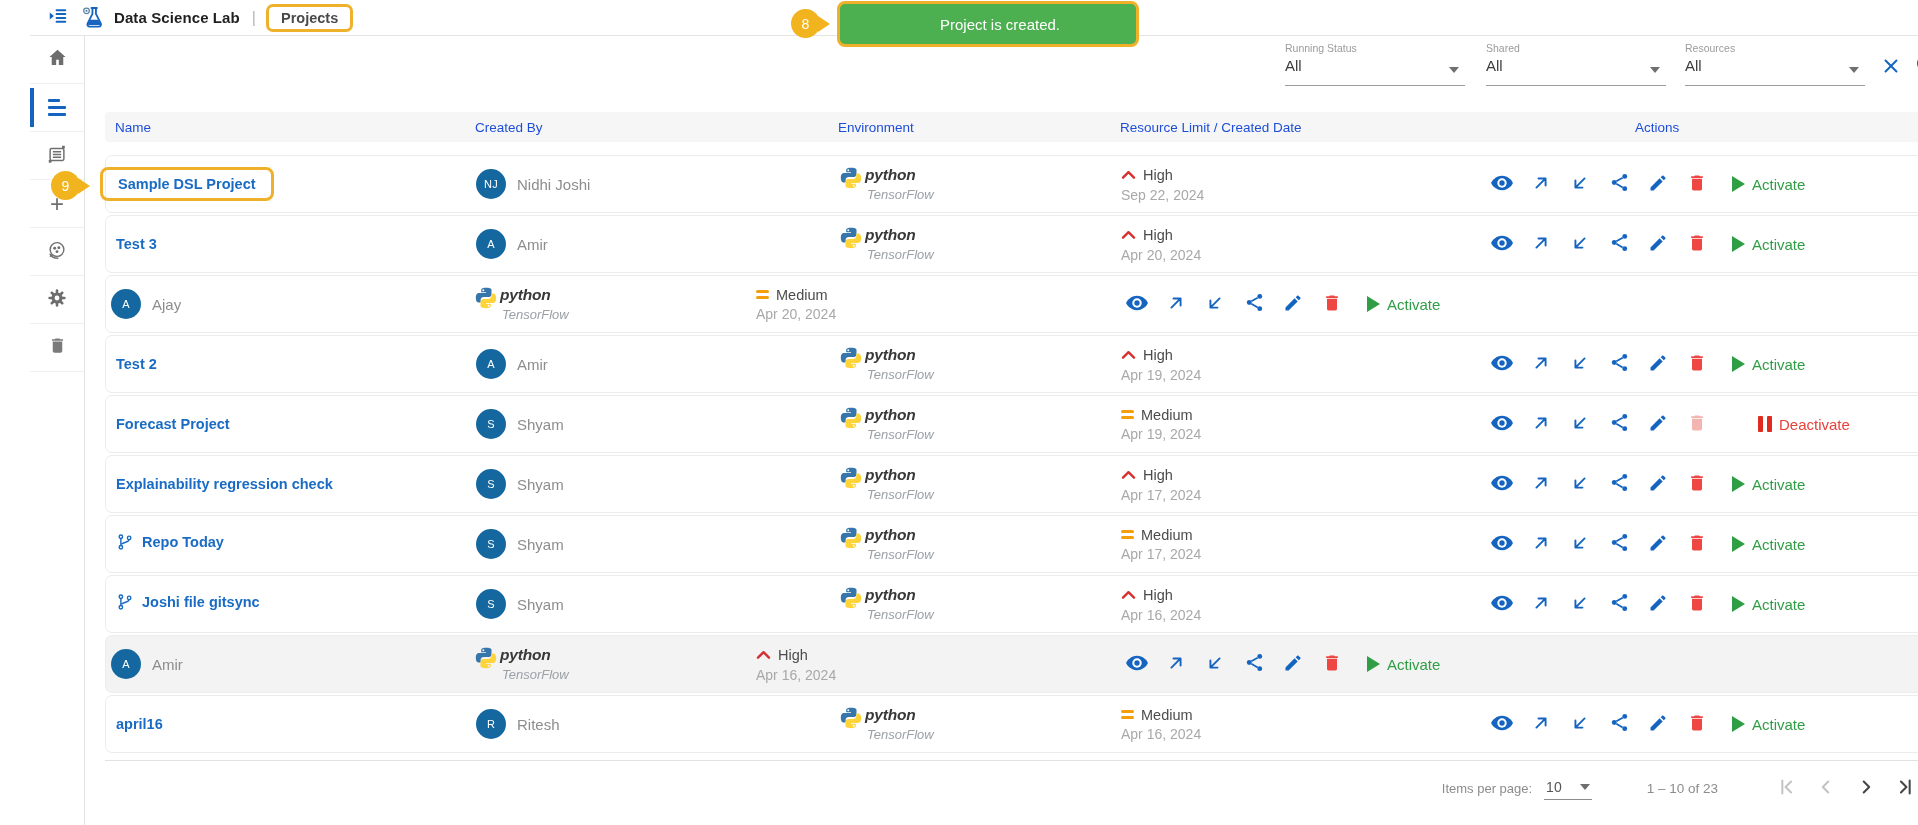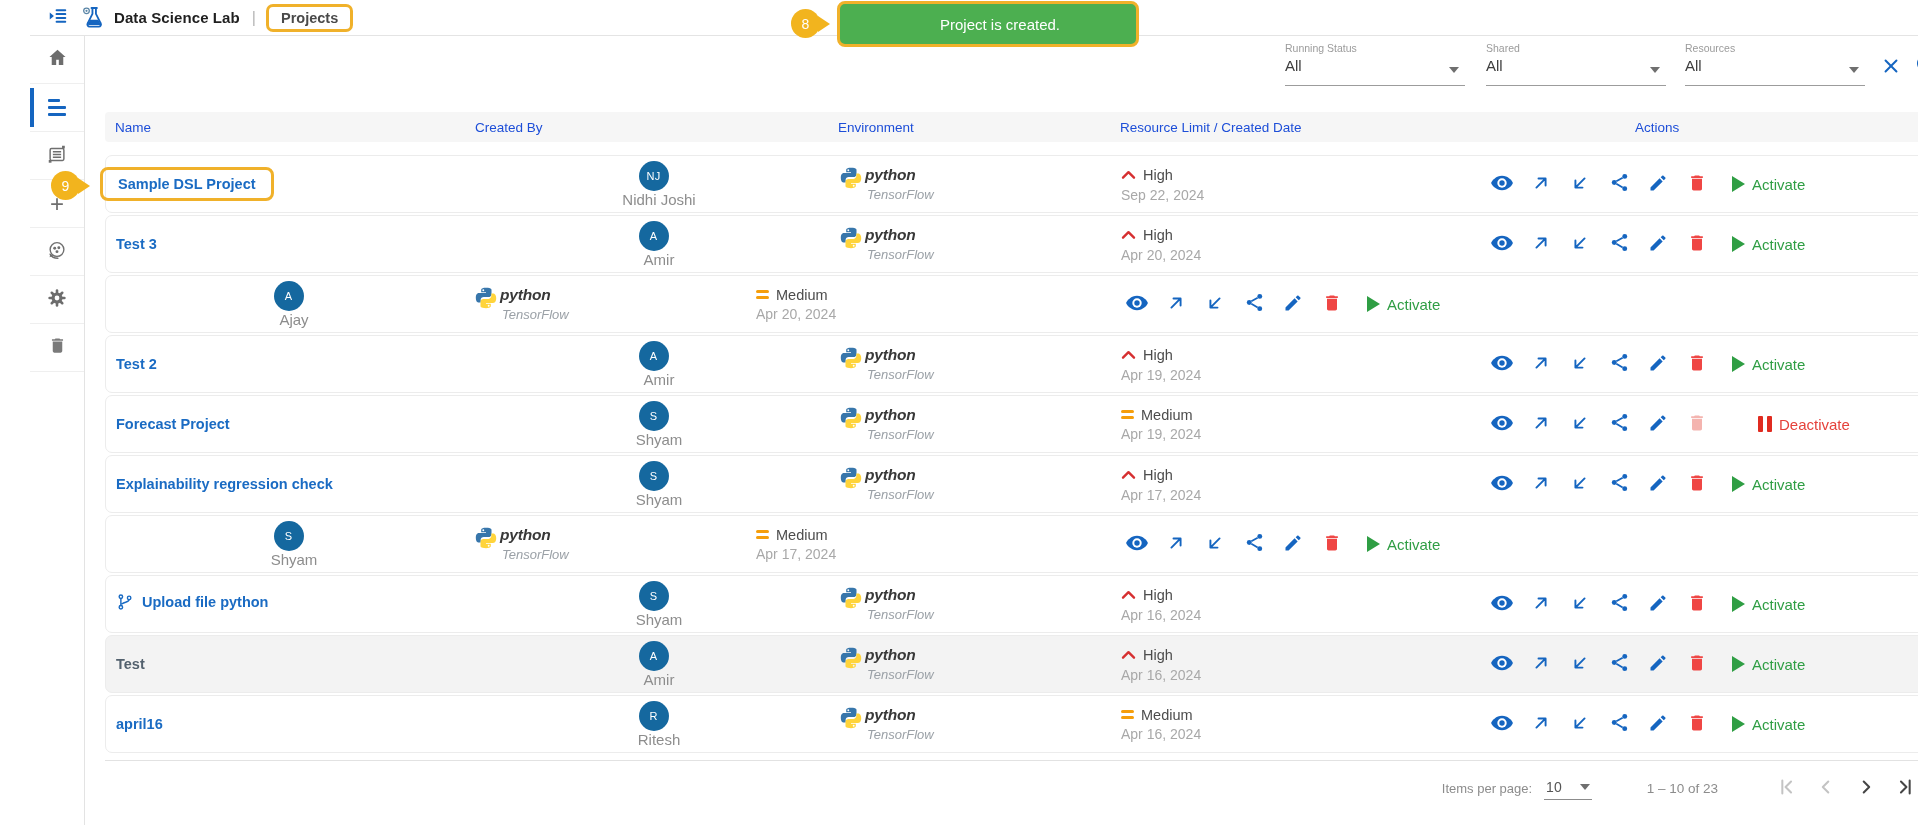--- a/index.html
+++ b/index.html
@@ -79,21 +79,21 @@
   .name-wrap { display:inline-flex; align-items:center; }
   .row.annotated .name-wrap { border:3px solid #f0b12a; border-radius:8px; padding:6px 15px; margin-left:-16px; }
   .proj-link { font-size:14.5px; font-weight:bold; color:#1a6bc3; text-decoration:none; cursor:pointer; }
   .row.muted .proj-link { color:#53616e; }
   .git-icon { display:none; margin-right:8px; }
   .row.has-git .git-icon { display:inline-flex; }
 
   .avatar { width:30px; height:30px; border-radius:50%; background:#15689f; color:#fff; font-size:11px;
     display:inline-flex; align-items:center; justify-content:center; letter-spacing:.3px; }
   .creator-name { margin-left:11px; font-size:15px; color:#8d8d8d; }
-  .row .c-creator { display:flex; align-items:center;flex-direction:column; }
+  .row .c-creator { display:flex; align-items:center; }
 
   .env { display:flex; align-items:flex-start; }
   .env-text { display:flex; flex-direction:column; margin-left:2px;font-style:italic; }
   .py-word { font-size:15.5px; font-weight:bold; color:#383838; letter-spacing:-.2px; line-height:1.1; }
   .tf-word { font-size:13px; color:#9aa0a6; margin-top:3px; margin-left:2px; }
 
   .res-line { display:flex; align-items:center; gap:7px; }
   .res-label { font-size:14.5px; color:#4c4c4c; }
   .res-date { font-size:14px; color:#a8a8a8; margin-top:3px; }
   .res-icon.med { display:none; flex-direction:column; gap:3px; }
@@ -839,20 +839,33 @@
         </span>
       </button>
       <button class="toggle-group activate-group">
         <span class="play-tri"></span>
         <span class="activate-label">Activate</span>
       </button>
 
     </div>
   </div>
         <div class="row res-medium act-activate has-git">
+    <div class="cell c-name">
+      <span class="name-wrap">
+        <span class="git-icon">
+          <svg width="18" height="18" viewBox="0 0 24 24" fill="none" stroke="#1a6bc3" stroke-width="1.9">
+            <circle cx="6.5" cy="5" r="2.3"></circle>
+                  <circle cx="6.5" cy="19" r="2.3"></circle>
+                  <circle cx="17.5" cy="6.5" r="2.3"></circle>
+            <path d="M6.5 7.3v9.4M17.5 8.8c0 3.6-6 3-9.3 5.6" stroke-linecap="round"></path>
+          </svg>
+        </span>
+        <a class="proj-link">Repo Today</a>
+      </span>
+    </div>
     <div class="cell c-creator">
       <span class="avatar">
               <span>S</span>
             </span>
       <span class="creator-name">Shyam</span>
     </div>
     <div class="cell c-env">
       <div class="env">
         <span>
           <svg width="24" height="24" viewBox="0 0 24 24">
@@ -938,21 +951,21 @@
     <div class="cell c-name">
       <span class="name-wrap">
         <span class="git-icon">
           <svg width="18" height="18" viewBox="0 0 24 24" fill="none" stroke="#1a6bc3" stroke-width="1.9">
             <circle cx="6.5" cy="5" r="2.3"></circle>
                   <circle cx="6.5" cy="19" r="2.3"></circle>
                   <circle cx="17.5" cy="6.5" r="2.3"></circle>
             <path d="M6.5 7.3v9.4M17.5 8.8c0 3.6-6 3-9.3 5.6" stroke-linecap="round"></path>
           </svg>
         </span>
-        <a class="proj-link">Upload file python</a>
+        <a class="proj-link">Joshi file gitsync</a>
       </span>
     </div>
     <div class="cell c-creator">
       <span class="avatar">
               <span>S</span>
             </span>
       <span class="creator-name">Shyam</span>
     </div>
     <div class="cell c-env">
       <div class="env">
@@ -1031,26 +1044,20 @@
         </span>
       </button>
       <button class="toggle-group activate-group">
         <span class="play-tri"></span>
         <span class="activate-label">Activate</span>
       </button>
 
     </div>
   </div>
         <div class="row res-high act-activate selected muted">
-    <div class="cell c-name">
-      <span class="name-wrap">
-
-        <a class="proj-link">Test</a>
-      </span>
-    </div>
     <div class="cell c-creator">
       <span class="avatar">
               <span>A</span>
             </span>
       <span class="creator-name">Amir</span>
     </div>
     <div class="cell c-env">
       <div class="env">
         <span>
           <svg width="24" height="24" viewBox="0 0 24 24">

